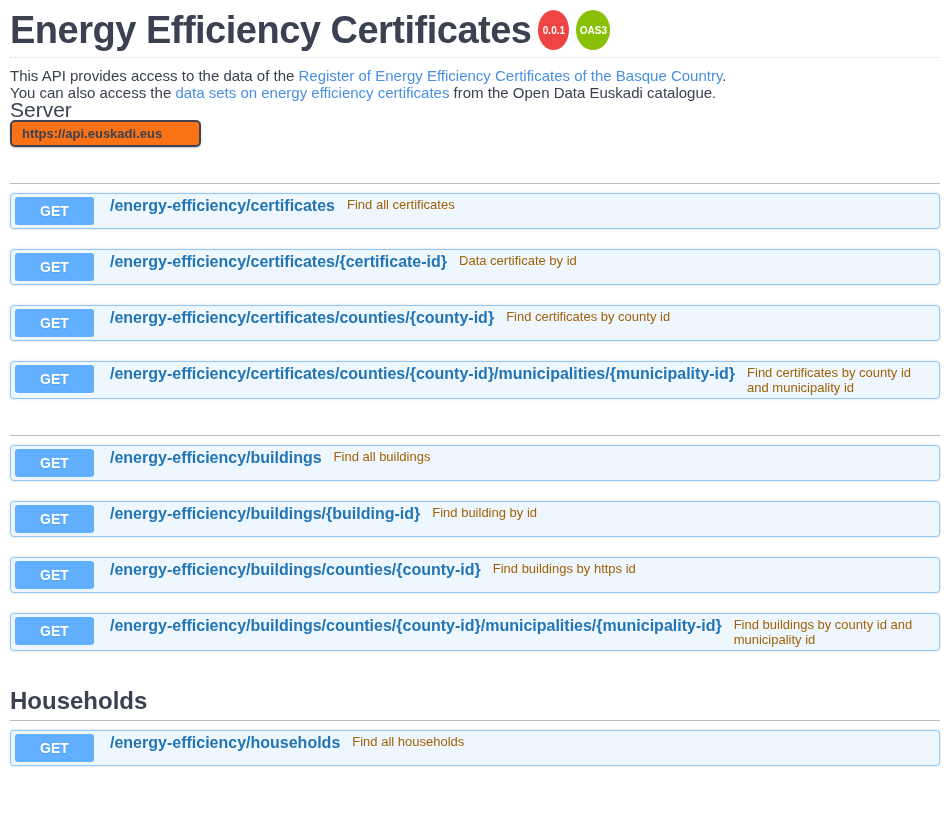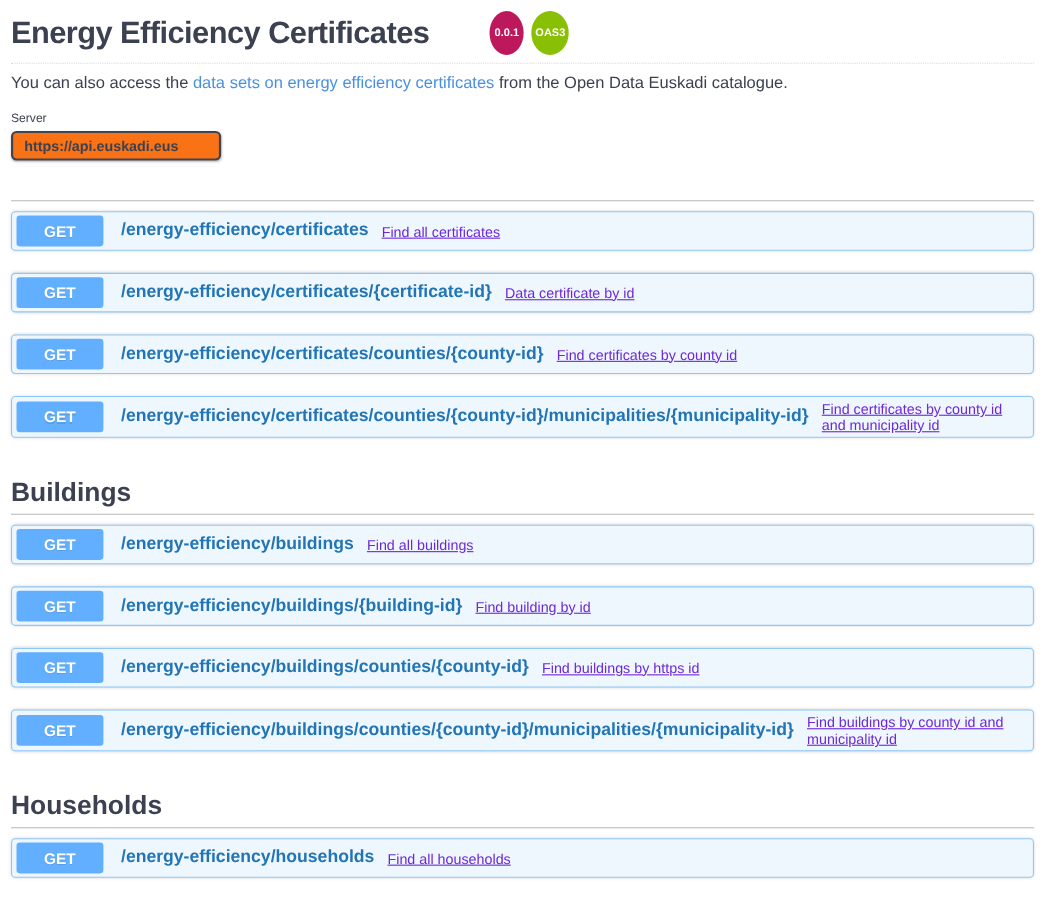--- a/index.html
+++ b/index.html
@@ -7,36 +7,36 @@
     width: 950px; height: 821px; overflow: hidden;
     background: #ffffff;
     font-family: "Liberation Sans", sans-serif;
     color: #3b4151;
   }
   .wrapper { padding: 8px 10px 0 10px; }
 
   
   .title-row { display: flex; align-items: center; gap: 7px; }
   h1.api-title {
-    margin: 0; font-size: 28px; line-height: 44px; font-weight: 700;
+    margin: 0; font-size: 38px; line-height: 44px; font-weight: 700;
     color: #3b4151; letter-spacing: -0.5px;
   }
   .badge {
     display: inline-flex; align-items: center; justify-content: center;
     height: 40px; border-radius: 50%;
     color: #fff; font-size: 10px; font-weight: 700;
   }
-  .badge.version { background: #be185d; width: 31px; margin-left: 48px; }
+  .badge.version { background: #ef4444; width: 31px; }
   .badge.oas { background: #89bf04; width: 34px; }
   .info-divider { border-bottom: 1px dotted #d5dce1; margin-top: 5px; }
 
   
   .description { margin-top: 9px; font-size: 15px; line-height: 17px; color: #3b4151; }
   .description a { color: #4990e2; text-decoration: none; cursor: pointer; }
-  .server-label { font-size: 11px; line-height: 17px; color: #3b4151; margin-top: 16px; }
+  .server-label { font-size: 21px; line-height: 17px; color: #3b4151; }
   select.server-select {
     -webkit-appearance: none; -moz-appearance: none; appearance: none;
     margin-top: 2px; width: 191px; height: 27px;
     border: 2px solid #41444e; border-radius: 5px;
     background: #f97316; box-shadow: 0 1px 2px 0 rgba(0,0,0,.25);
     font-family: "Liberation Sans", sans-serif;
     font-size: 13px; font-weight: 700; color: #3b4151;
     padding: 0 10px 0 10px;
   }
 
@@ -46,55 +46,55 @@
     margin: 0; font-size: 24px; line-height: 28px; font-weight: 700; color: #3b4151;
     cursor: pointer;
   }
   .section-divider { height: 1px; background: rgba(59,65,81,.35); margin: 5px 0 0 0; }
 
   
   .opblock {
     margin-top: 9px; margin-bottom: 20px;
     border: 1px solid #8ec8f6; border-radius: 4px;
     background: #eff7fe; box-shadow: 0 0 3px rgba(0,0,0,.15);
-    display: flex; align-items: center;
+    display: flex; align-items: flex-start;
     padding: 3px 4px; cursor: pointer;
   }
   .opblock + .opblock { margin-top: 0; }
   .method {
     flex: 0 0 auto; width: 79px; padding: 6px 0;
     background: #61affe; border: none; border-radius: 3px;
     color: #fff; font-family: "Liberation Sans", sans-serif;
     font-size: 14px; font-weight: 700; text-align: center;
     text-shadow: 0 1px 0 rgba(0,0,0,.1); cursor: pointer;
   }
   .path {
     flex: 0 0 auto; margin: 0 12px 0 16px;
     font-size: 16px; font-weight: 700; color: #2275b5; cursor: pointer;
   }
   .summary {
-    flex: 1 1 auto; font-size: 13px; line-height: 15px; color: #6d28d9;
+    flex: 1 1 auto; font-size: 13px; line-height: 15px; color: #a16207;
     padding-right: 6px;
-    text-decoration: underline;
   }
   .households-block { margin-bottom: 5px; }
 </style>
 </head>
 <body>
 
 <div class="wrapper">
 
   <div class="title-row">
     <h1 class="api-title">Energy Efficiency Certificates</h1>
     <span class="badge version">0.0.1</span>
     <span class="badge oas">OAS3</span>
   </div>
   <div class="info-divider"></div>
 
   <div class="description">
+    <div><span>This API provides access to the data of the </span><a href="#">Register of Energy Efficiency Certificates of the Basque Country</a><span>.</span></div>
     <div><span>You can also access the </span><a href="#">data sets on energy efficiency certificates</a><span> from the Open Data Euskadi catalogue.</span></div>
     <div class="server-label">Server</div>
     <select class="server-select">
       <option>https://api.euskadi.eus</option>
     </select>
   </div>
 
   <div class="section">
     <div class="section-divider"></div>
 
@@ -114,21 +114,20 @@
       <div class="summary">Find certificates by county id</div>
     </div>
     <div class="opblock">
       <button class="method">GET</button>
       <span class="path">/energy-efficiency/certificates/counties/{county-id}/municipalities/{municipality-id}</span>
       <div class="summary">Find certificates by county id and municipality id</div>
     </div>
   </div>
 
   <div class="section">
-    <h3 class="section-title">Buildings</h3>
     <div class="section-divider"></div>
 
     <div class="opblock">
       <button class="method">GET</button>
       <span class="path">/energy-efficiency/buildings</span>
       <div class="summary">Find all buildings</div>
     </div>
     <div class="opblock">
       <button class="method">GET</button>
       <span class="path">/energy-efficiency/buildings/{building-id}</span>

